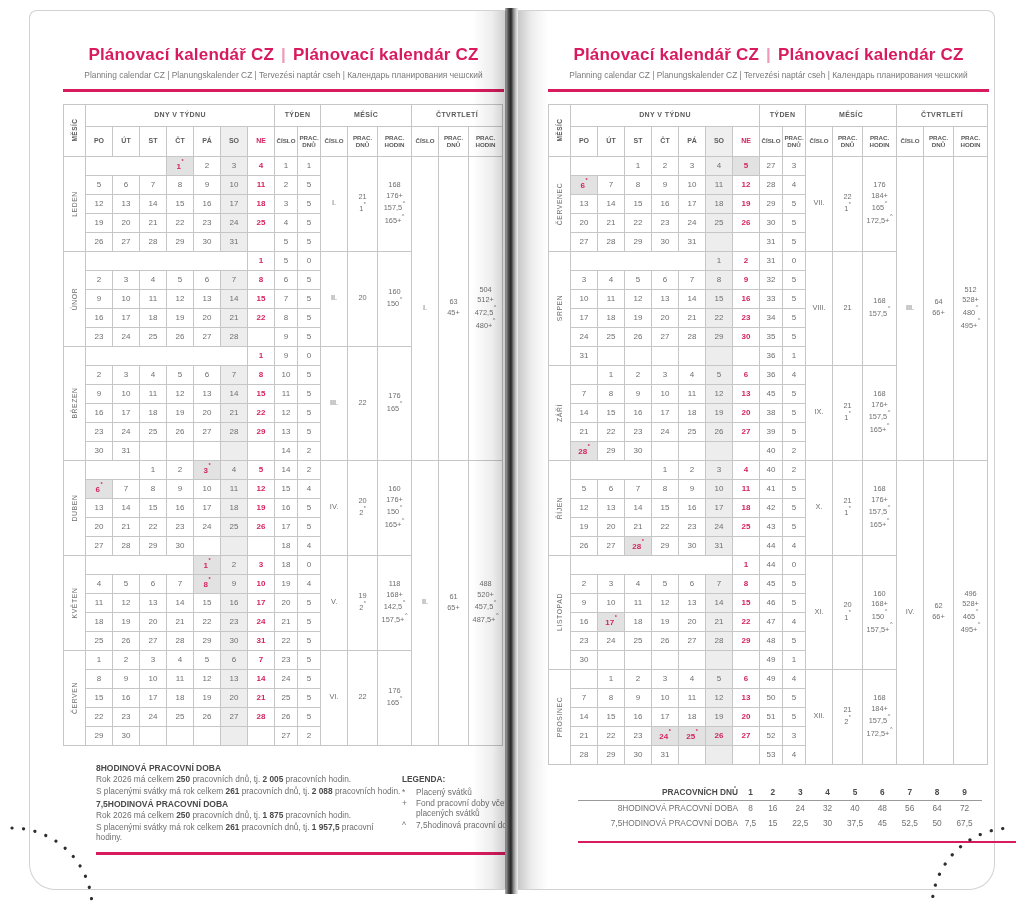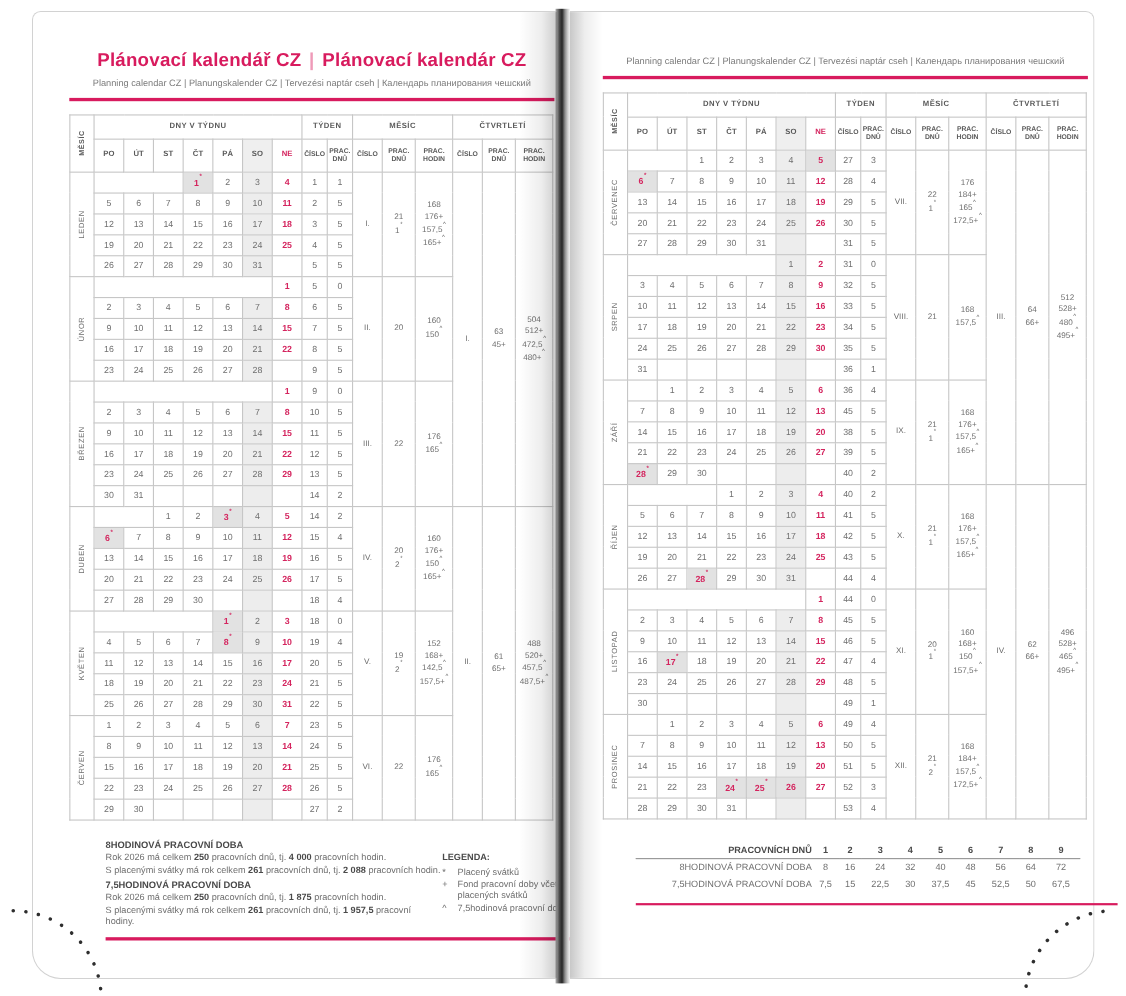--- a/index.html
+++ b/index.html
@@ -428,21 +428,21 @@
                 <td class="day so">2</td>
                 <td class="day ne">3</td>
                 <td class="wk">18</td>
                 <td class="wd">0</td>
                 <td class="sum" rowspan="5">V.</td>
                 <td class="sum" rowspan="5">
                   <div>19</div>
                   <div>2<sup class="s">*</sup></div>
                 </td>
                 <td class="sum" rowspan="5">
-                  <div>152</div>
+                  <div>118</div>
                   <div>168+</div>
                   <div>142,5<sup class="s">^</sup></div>
                   <div>157,5+<sup class="s">^</sup></div>
                 </td>
               </tr>
               <tr>
                 <td class="day">4</td>
                 <td class="day">5</td>
                 <td class="day">6</td>
                 <td class="day">7</td>
@@ -550,21 +550,21 @@
                 <td class="day ne blank"></td>
                 <td class="wk">27</td>
                 <td class="wd">2</td>
               </tr>
             </tbody>
           </table>
         </div>
       <div class="footer-left">
         <div class="ftext" id="foot-left-text">
             <div class="fh">8HODINOVÁ PRACOVNÍ DOBA</div>
-            <div class="fl">Rok 2026 má celkem <b>250</b> pracovních dnů, tj. <b>4 000</b> pracovních hodin.</div>
+            <div class="fl">Rok 2026 má celkem <b>250</b> pracovních dnů, tj. <b>2 005</b> pracovních hodin.</div>
             <div class="fl">S placenými svátky má rok celkem <b>261</b> pracovních dnů, tj. <b>2 088</b> pracovních hodin.</div>
             <div class="fh">7,5HODINOVÁ PRACOVNÍ DOBA</div>
             <div class="fl">Rok 2026 má celkem <b>250</b> pracovních dnů, tj. <b>1 875</b> pracovních hodin.</div>
             <div class="fl">S placenými svátky má rok celkem <b>261</b> pracovních dnů, tj. <b>1 957,5</b> pracovní hodiny.</div>
           </div>
         <div class="legend" id="foot-left-legend">
             <div class="lt">LEGENDA:</div>
             <div class="li">
               <span class="sym">*</span>
               <span>Placený svátků</span>
@@ -581,20 +581,23 @@
       </div>
       <div class="rule-bottom"></div>
     </div>
     <div class="shade-right"></div>
   </div>
 
   <div class="spine"></div>
 
   <div class="page page-right">
     <div class="page-inner">
+      <div class="ptitle">
+        <span>Plánovací kalendář CZ</span><span class="tsep">|</span><span>Plánovací kalendár CZ</span>
+      </div>
       <div class="psub">Planning calendar CZ | Planungskalender CZ | Tervezési naptár cseh | Календарь планирования чешский</div>
       <div class="rule-top"></div>
       <div id="cal-right">
           <table class="cal">
             <colgroup>
               <col style="width: 22px;">
               <col style="width: 27px;">
               <col style="width: 27px;">
               <col style="width: 27px;">
               <col style="width: 27px;">

